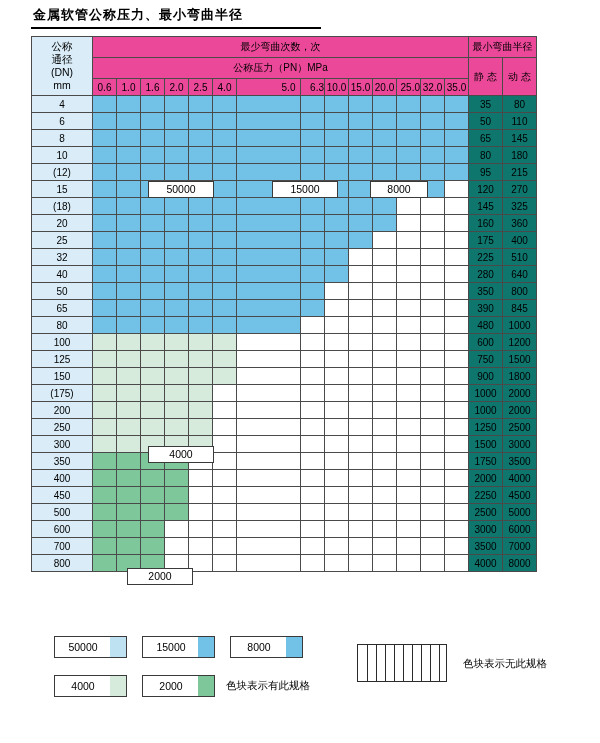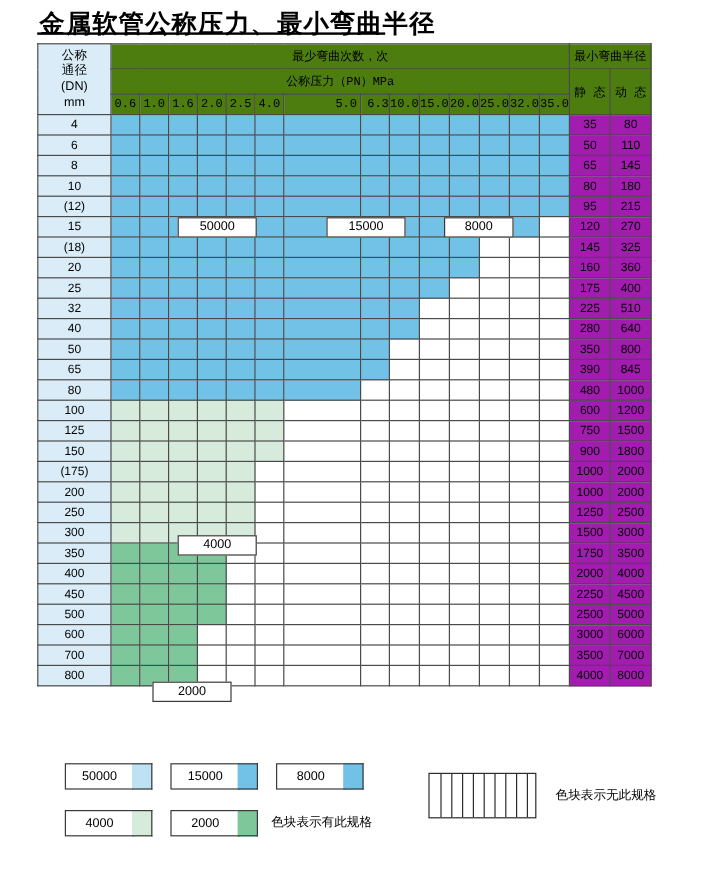--- a/index.html
+++ b/index.html
@@ -8,44 +8,44 @@
     background:#ffffff;
     font-family:"Liberation Sans","DejaVu Sans",sans-serif;
     color:#000;
     overflow:hidden;
   }
   .page{position:relative;width:600px;height:743px;}
 
   .title{
     position:absolute;left:33px;top:6px;
     font-family:"Liberation Serif","DejaVu Serif",serif;
-    font-weight:bold;font-size:21px;letter-spacing:1px;
+    font-weight:bold;font-size:13px;letter-spacing:1px;
   }
   .title-underline{
     position:absolute;left:31px;top:27px;width:290px;height:2px;background:#000;
   }
 
   
   .tbl{
     position:absolute;left:31px;top:36px;
     border-collapse:collapse;
     table-layout:fixed;
   }
   .tbl td,.tbl th{
     border:1px solid #4a4a4a;
     font-size:10px;
     text-align:center;
     vertical-align:middle;
     padding:0;
     font-weight:normal;
   }
-  .hdr{background:#4d7c0f;font-family:Liberation Mono, monospace;}
+  .hdr{background:#ec4899;}
   .hdr-left{background:#d9ecf7;}
   .dn-cell{background:#d9ecf7;height:16px;font-size:10.5px;}
-  .rad-cell{background:#a21caf;height:16px;font-size:10.5px;}
+  .rad-cell{background:#0f766e;height:16px;font-size:10.5px;}
   .cell{height:16px;}
   .blue{background:#72c2e8;}
   .green{background:#7ec79b;}
   .lightgreen{background:#d6ebdc;}
   .white{background:#ffffff;}
 
   .h-dn{width:60px;}
   .h-p{width:23px;}
   .h-r{width:33px;}
 

